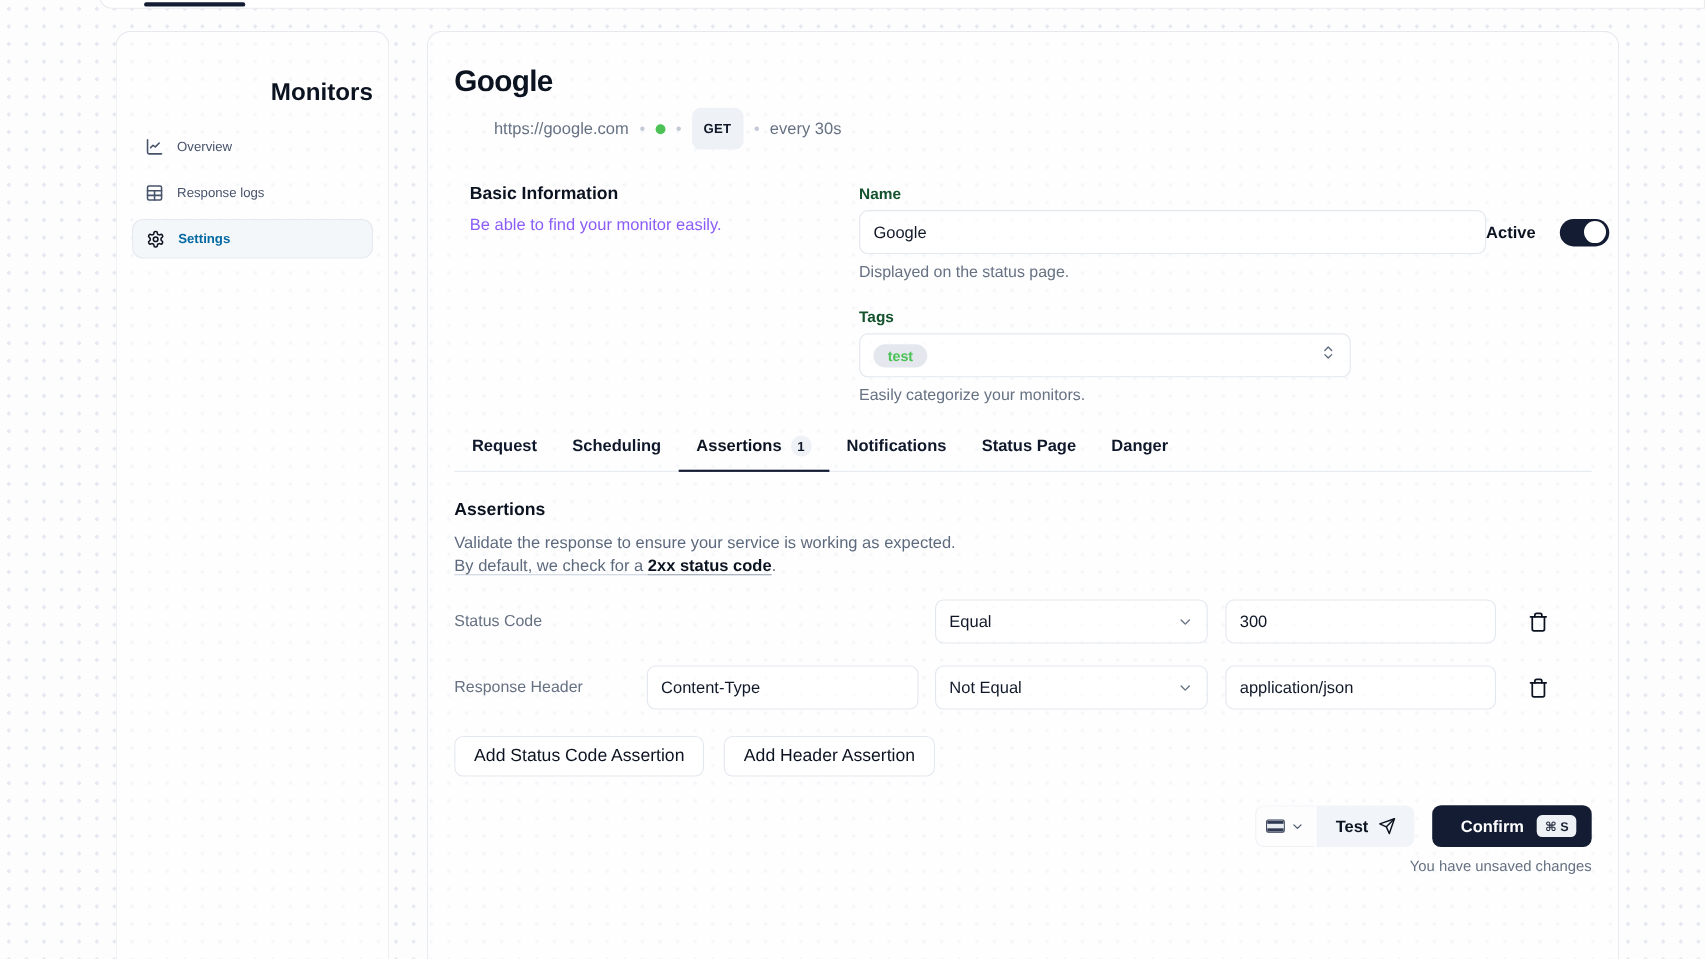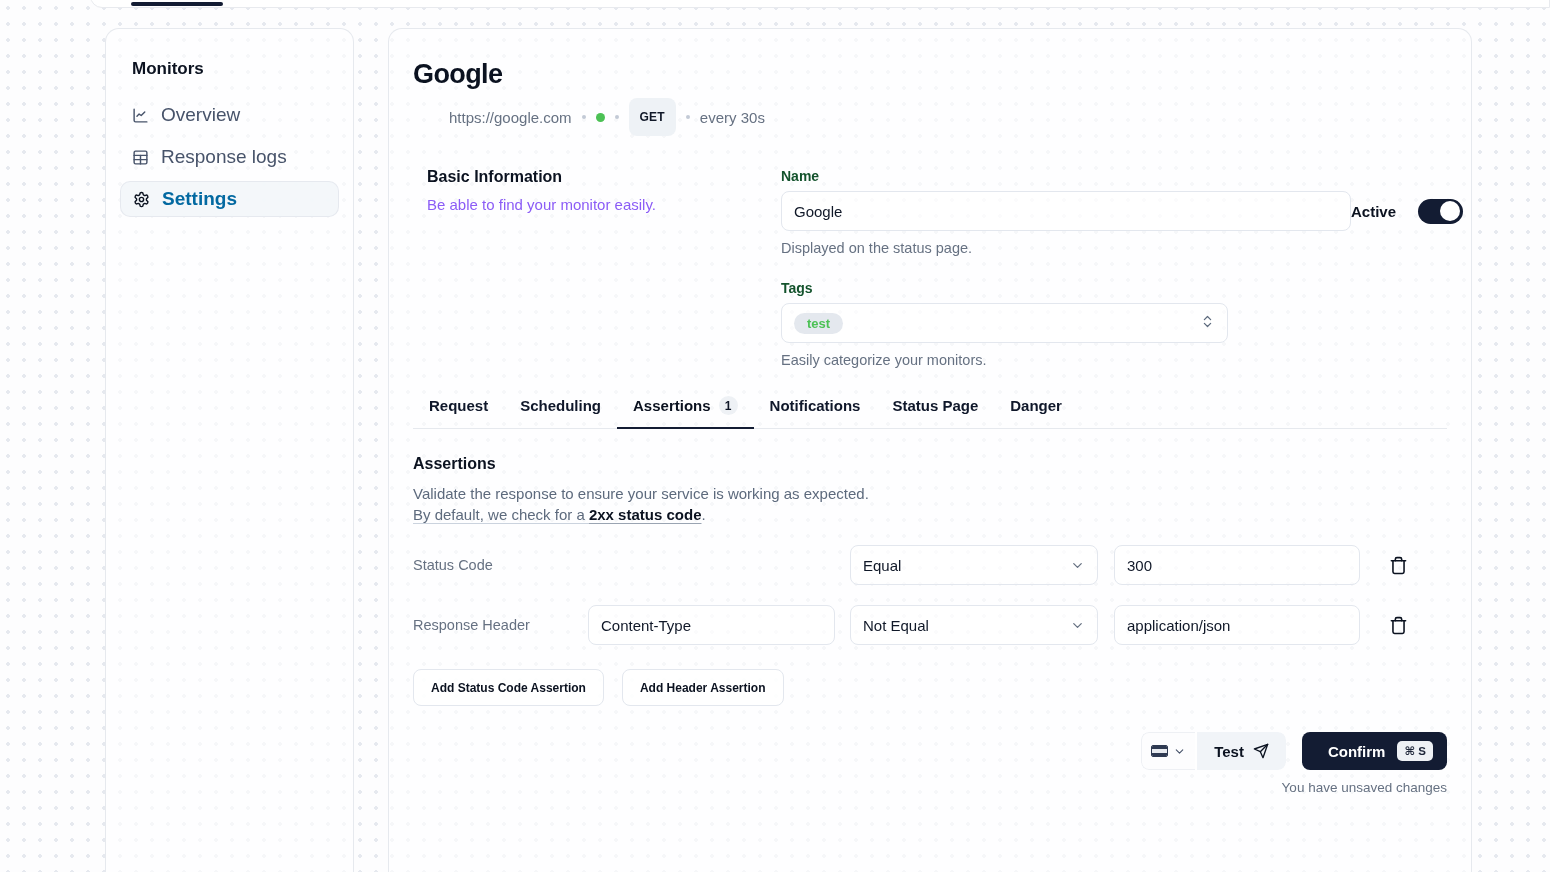--- a/index.html
+++ b/index.html
@@ -20,23 +20,23 @@
     background:#131c33; border-radius:2px; }
 
   .card {
     position:absolute; top:28px; background:rgba(255,255,255,0.62);
     border:1px solid #e6e9ee; border-radius:14px 14px 0 0; border-bottom:none;
   }
   .sidebar-card { left:105px; width:249px; height:880px; padding:26px 14px; }
   .main-card { left:388px; width:1084px; height:880px; padding:30px 24px; }
 
   
-  .sidebar-title { font-size:17px; font-weight:700; margin:4px 0 18px 12px; color:#0b1220; }
+  .sidebar-title { font-size:22px; font-weight:700; margin:16px 0 18px 12px; color:#0b1220;text-align:right; }
   .nav-item { display:flex; align-items:center; gap:12px; height:36px; padding:0 12px;
-    border-radius:10px; color:#47536a; font-size:19px; margin-bottom:6px; cursor:pointer; }
+    border-radius:10px; color:#47536a; font-size:12px; margin-bottom:6px; cursor:pointer; }
   .nav-item svg { width:17px; height:17px; stroke:#47536a; }
   .nav-item.active { background:rgba(243,246,249,0.9); border:1px solid rgba(228,232,238,0.9);
     color:#0369a1; font-weight:700; }
   .nav-item.active svg { stroke:#0b1220; }
 
   
   .monitor-title { font-size:27px; font-weight:800; letter-spacing:-0.6px; color:#0b1220; }
   .meta-row { display:flex; align-items:center; gap:10px; margin-top:8px; font-size:15px; color:#667182;margin-left:36px; }
   .sep-dot { width:4px; height:4px; border-radius:50%; background:#c3cad6; }
   .status-dot { width:9px; height:9px; border-radius:50%; }
@@ -92,21 +92,21 @@
     background:rgba(255,255,255,0.55); display:flex; align-items:center; padding:0 12px;
     font-size:15px; color:#101828; margin-right:16px; cursor:pointer; }
   .select-box svg { margin-left:auto; width:15px; height:15px; stroke:#667182; }
   .assert-value { width:246px; margin-right:20px; }
   .trash-btn { width:36px; height:36px; border:none; background:transparent; border-radius:8px;
     display:flex; align-items:center; justify-content:center; cursor:pointer; }
   .trash-btn svg { width:19px; height:19px; stroke:#0b1220; }
 
   .add-row { display:flex; gap:18px; margin-top:24px; }
   .outline-btn { height:37px; padding:0 17px; background:rgba(255,255,255,0.8);
-    border:1px solid #e3e7ee; border-radius:8px; font-size:12px; font-weight:700; color:#0b1220;
+    border:1px solid #e3e7ee; border-radius:8px; font-size:16px; font-weight:400; color:#0b1220;
     font-family:"Liberation Sans","DejaVu Sans",sans-serif; cursor:pointer; }
 
   
   .footer-row { display:flex; justify-content:flex-end; align-items:center; margin-top:26px; gap:16px; }
   .split-btn { display:flex; height:38px; border-radius:8px; overflow:hidden; cursor:pointer; }
   .split-left { display:flex; align-items:center; gap:5px; padding:0 9px;
     background:#fdfdfe; border:1px solid #eef0f4; border-right:none; border-radius:8px 0 0 8px; }
   .flag-icon { width:17px; height:12px; border-radius:2px; overflow:hidden;
     display:flex; flex-direction:column; border:1px solid #2f3a52; }
   .flag-icon span { flex:1; }

